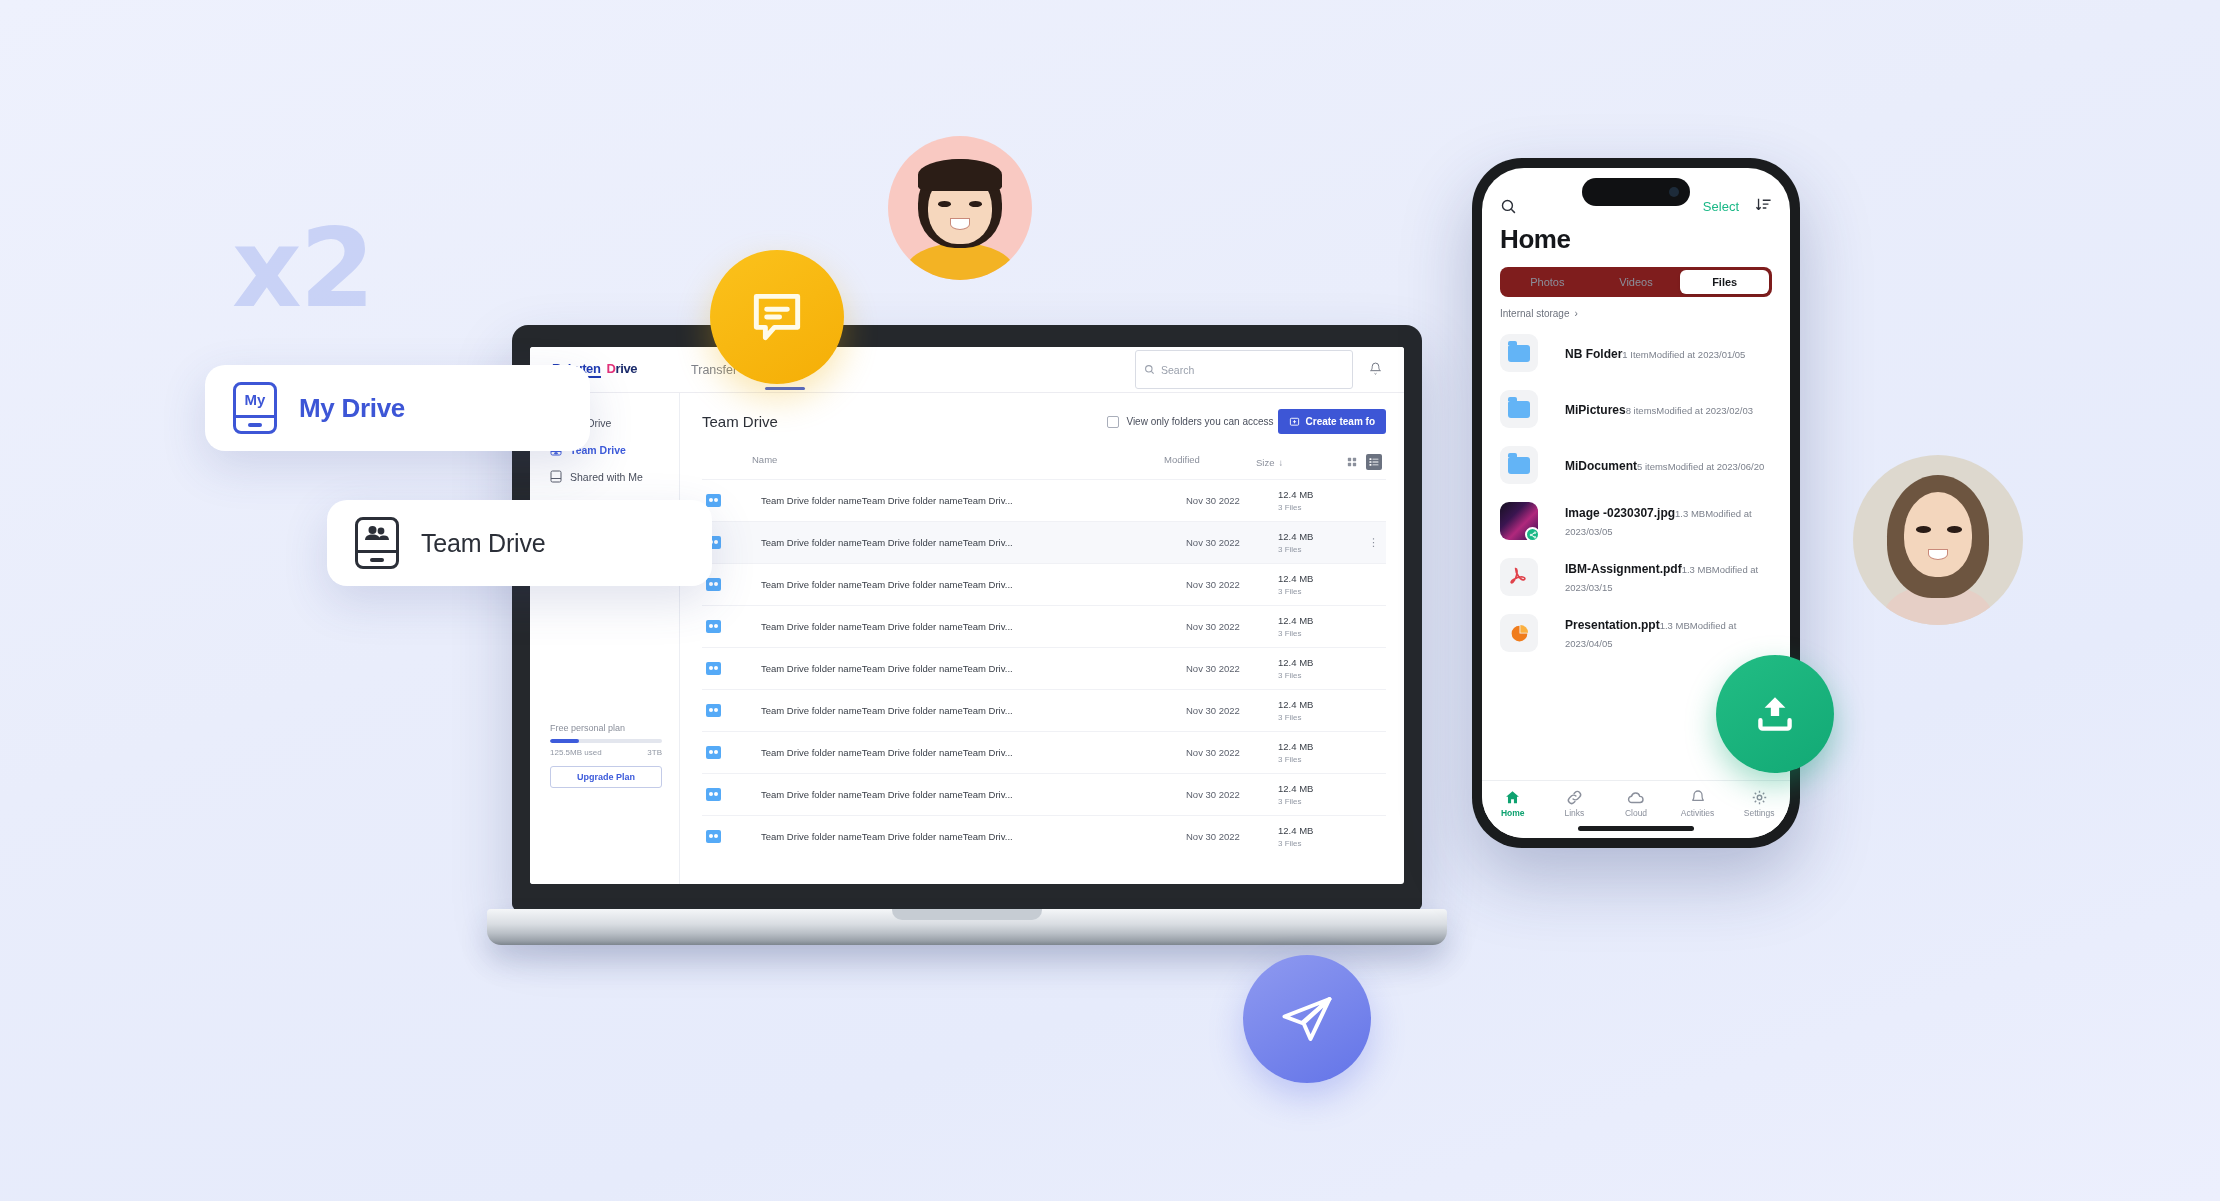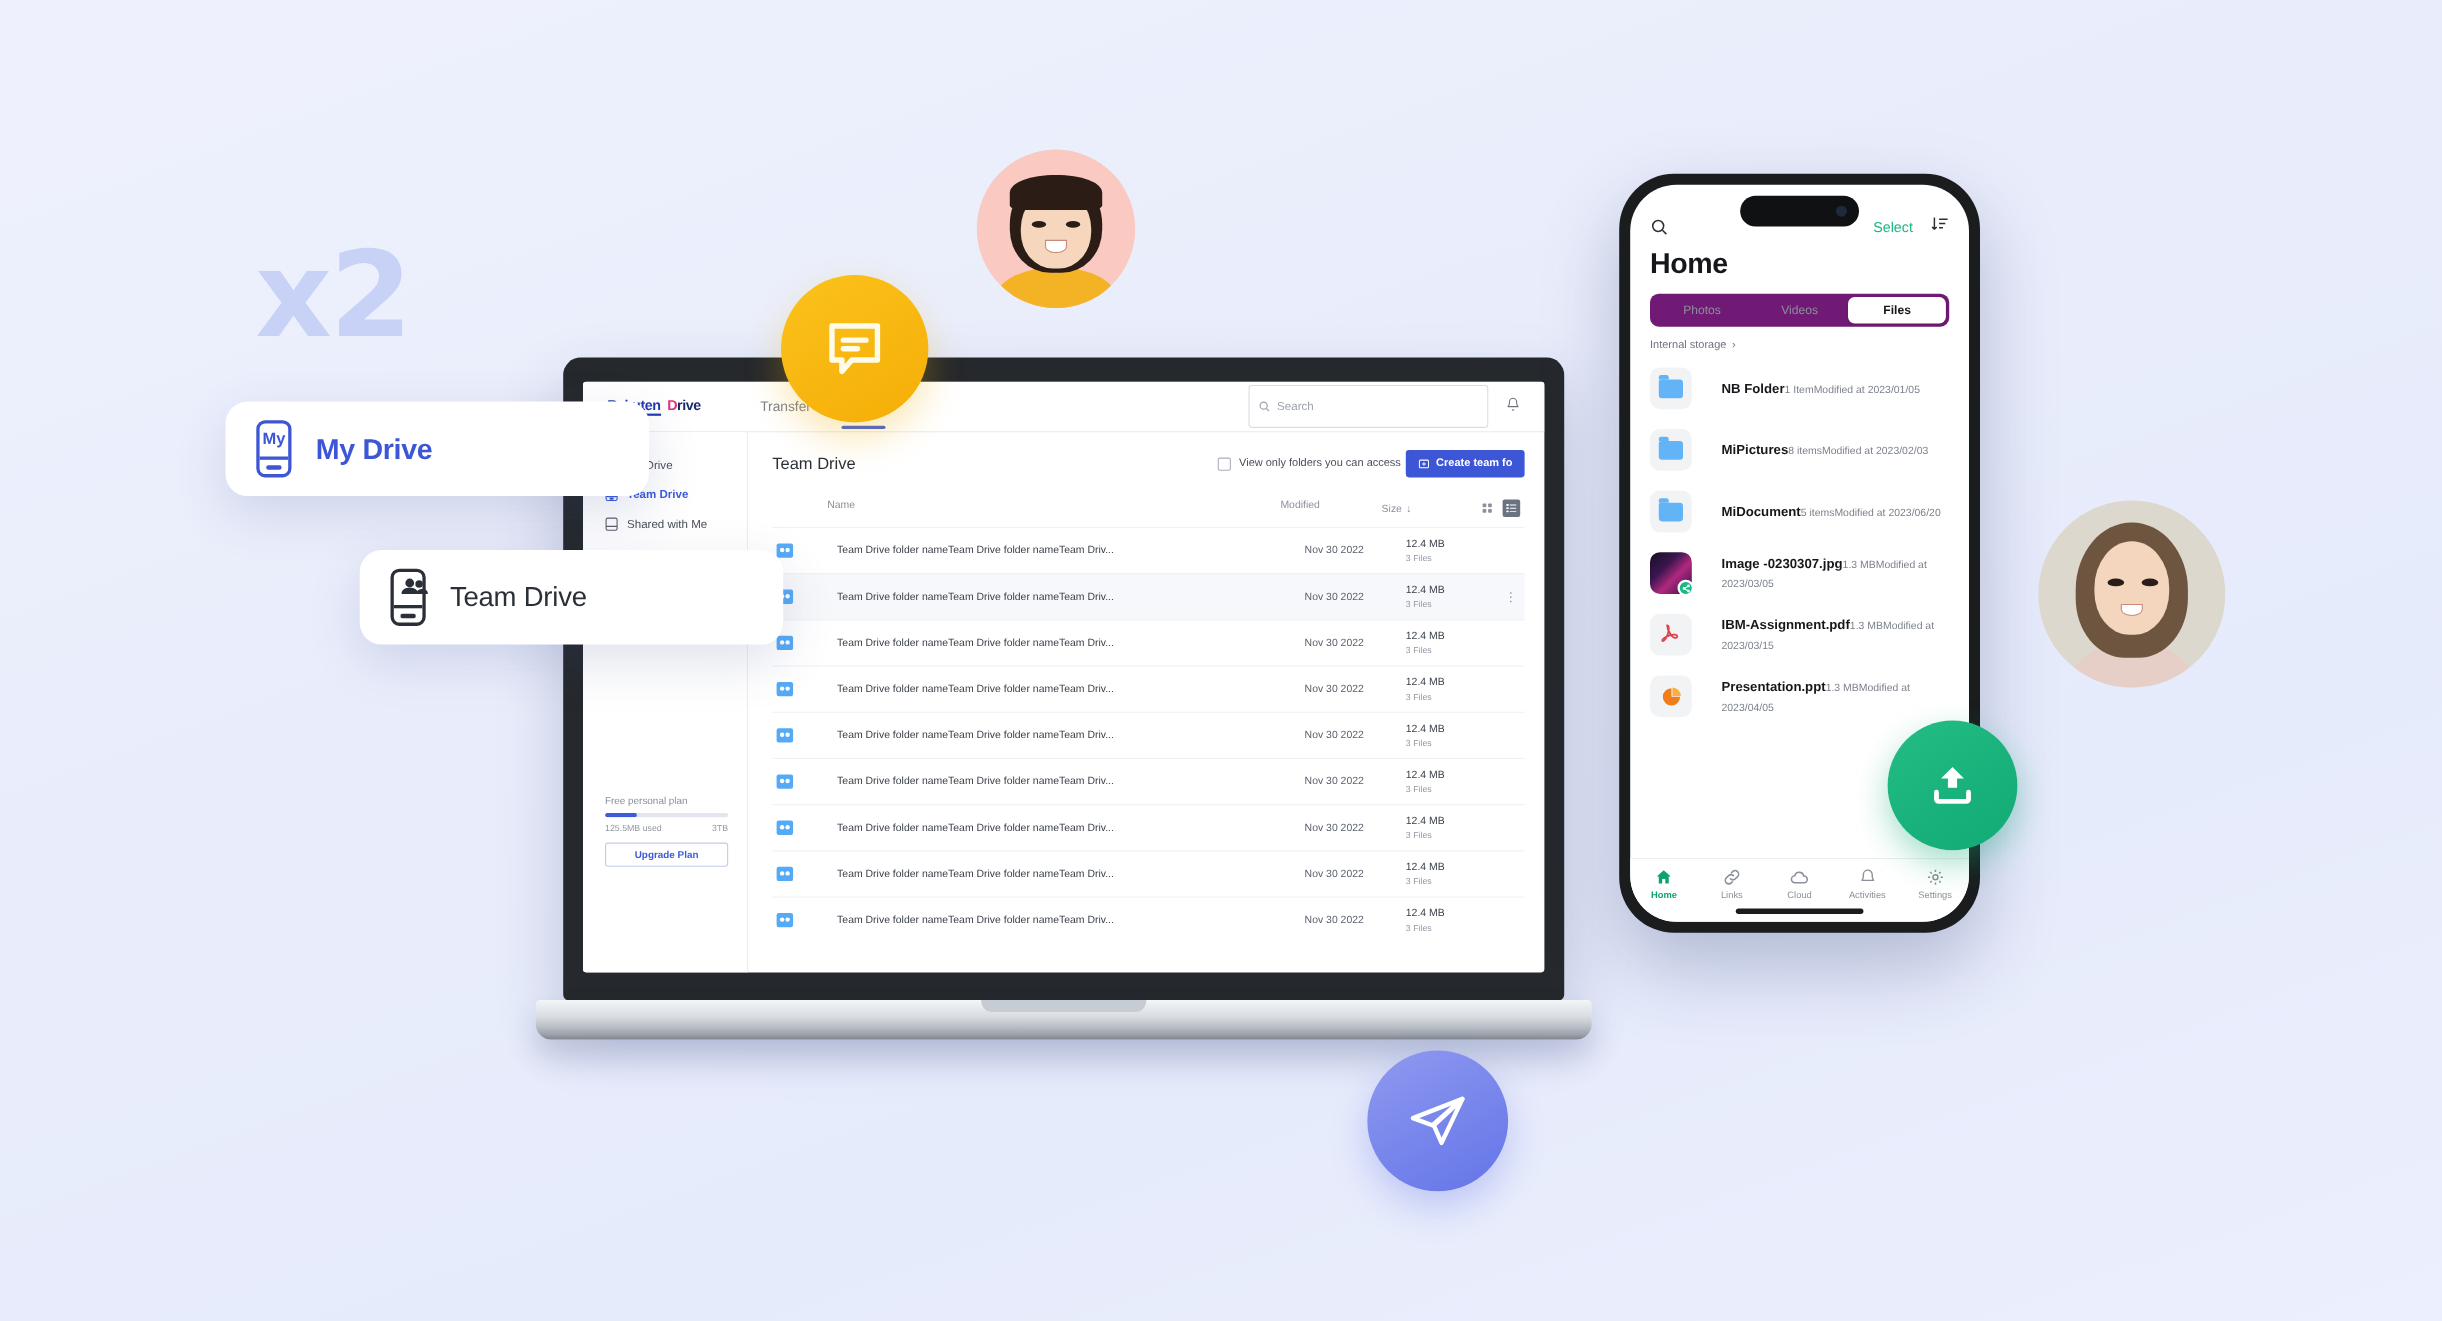--- a/index.html
+++ b/index.html
@@ -126,21 +126,21 @@
   .phone-screen { width:100%; height:100%; background:#fff; border-radius:42px; overflow:hidden; position:relative; }
   .dyn-island {
     position:absolute; left:50%; transform:translateX(-50%); top:10px;
     width:108px; height:28px; background:#101113; border-radius:16px; z-index:5;
   }
   .dyn-island:after{content:"";position:absolute;right:11px;top:9px;width:10px;height:10px;border-radius:50%;background:#1d2b3a;}
   .ph-top { display:flex; align-items:center; padding:24px 18px 0 18px; height:52px;}
   .ph-select { margin-left:auto; color:#19b886; font-size:13px; }
   .ph-sort { margin-left:16px; color:#2b2f38; }
   .ph-title { font-size:26px; font-weight:700; color:#15171b; padding:4px 18px 12px; letter-spacing:-.4px;}
-  .ph-tabs { margin:0 18px; background:#701a75; border-radius:8px; padding:3px; display:flex; }
+  .ph-tabs { margin:0 18px; background:#7f1d1d; border-radius:8px; padding:3px; display:flex; }
   .ph-tab { flex:1; text-align:center; font-size:11px; color:#8b909c; padding:6px 0; border-radius:6px; }
   .ph-tab.active { background:#fff; color:#15171b; font-weight:700; box-shadow:0 1px 3px rgba(0,0,0,.12); }
   .ph-crumb { padding:11px 18px 6px; font-size:10px; color:#6d727d; display:flex; align-items:center; gap:5px;}
   .ph-list { padding:0 18px; }
   .ph-item { display:flex; align-items:center; gap:27px; padding:9px 0; }
   .ph-ico { width:38px; height:38px; border-radius:9px; background:#f2f3f5; flex:none; position:relative; display:flex; align-items:center; justify-content:center;}
   .ph-ico .folder { width:22px; height:17px; background:#63b4f6; border-radius:2px 3px 3px 3px; position:relative;}
   .ph-ico .folder:before{content:"";position:absolute;left:0;top:-4px;width:9px;height:4px;background:#63b4f6;border-radius:2px 2px 0 0;}
   .ph-ico.img { background:linear-gradient(135deg,#15101f 0%,#3a1550 35%,#b0287c 60%,#2a1050 100%); }
   .ph-ico .share-badge{
@@ -176,21 +176,21 @@
     display:flex; align-items:center;
   }
   .card-mydrive { left:205px; top:365px; width:385px; height:86px; padding:0 28px; gap:22px; }
   .card-mydrive .lbl { font-size:26px; font-weight:700; color:#3d56d6; letter-spacing:-.3px;}
   .card-teamdrive { left:327px; top:500px; width:385px; height:86px; padding:0 28px; gap:22px; }
   .card-teamdrive .lbl { font-size:25px; color:#2b2f38; letter-spacing:-.2px;}
   .card-msg { left:205px; top:658px; width:765px; height:232px; padding:0 34px; gap:30px; }
   .msg-name { font-size:27px; font-weight:700; color:#1b1d22; margin-bottom:12px;}
   .msg-line { font-size:26px; color:#4a4f5c; line-height:1.35; letter-spacing:-.2px;}
 
-  .drive-glyph { width:32px; height:52px; border:3.5px solid #3d56d6; border-radius:8px; position:relative; flex:none;}
+  .drive-glyph { width:44px; height:52px; border:3.5px solid #3d56d6; border-radius:8px; position:relative; flex:none;}
   .drive-glyph.dark { border-color:#2b2f38; }
   .drive-glyph .bar { position:absolute; left:0; right:0; bottom:13px; height:3px; background:#3d56d6; }
   .drive-glyph.dark .bar { background:#2b2f38; }
   .drive-glyph .slot { position:absolute; left:50%; transform:translateX(-50%); bottom:4px; width:14px; height:4px; border-radius:2px; background:#3d56d6;}
   .drive-glyph.dark .slot { background:#2b2f38; }
   .drive-glyph .my { position:absolute; left:0; right:0; top:6px; text-align:center; font-size:15px; font-weight:700; color:#3d56d6; }
 
   
   .avatar { position:absolute; border-radius:50%; overflow:hidden; }
   .av-top { left:888px; top:136px; width:144px; height:144px; background:#f9c9c2; }

